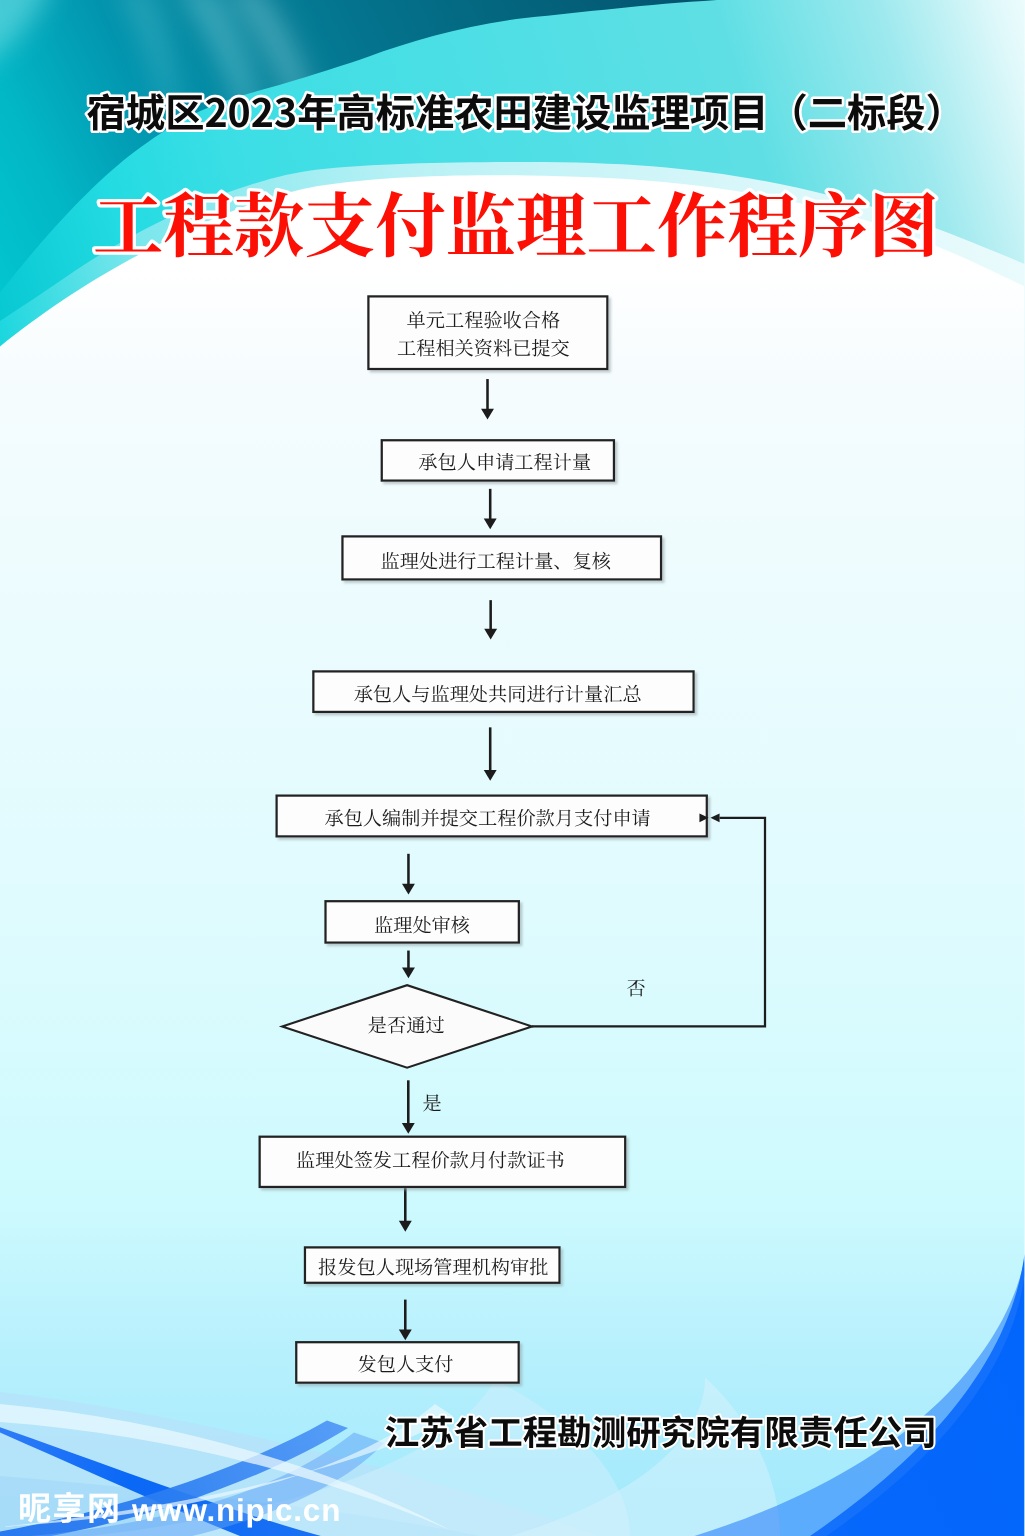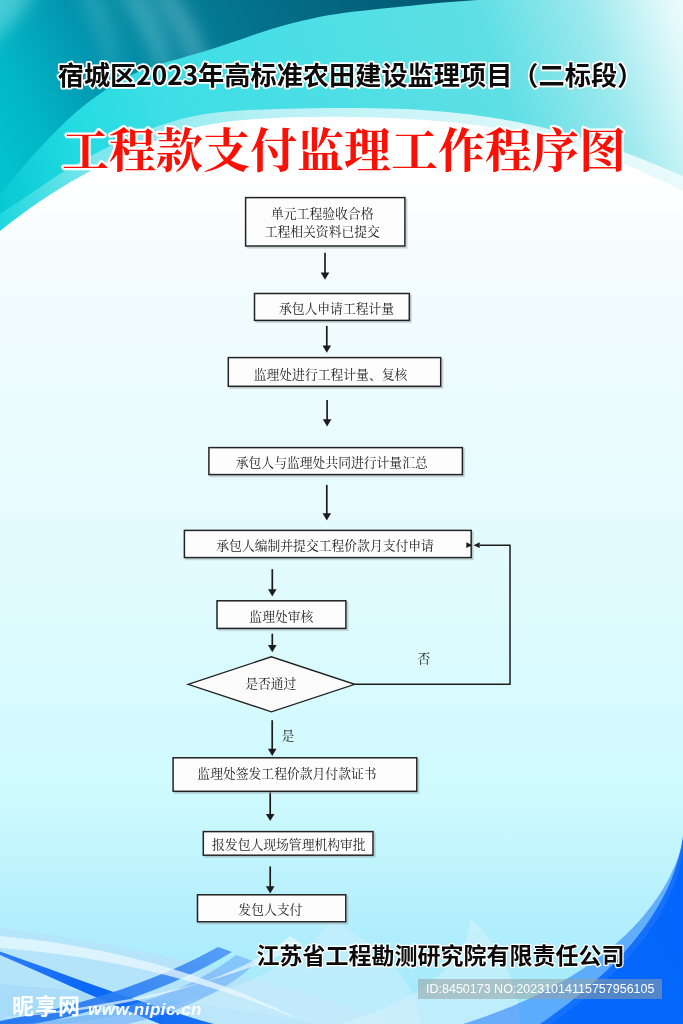--- a/index.html
+++ b/index.html
@@ -18,22 +18,22 @@
     stroke-linejoin:round;}
   #t-company{font-family:"Noto Sans CJK SC","Liberation Sans",sans-serif;font-weight:700;
     font-size:23px;fill:#0c0c0c;stroke:#ffffff;stroke-width:2.6px;paint-order:stroke;
     stroke-linejoin:round;}
   
   #flow{position:absolute;left:0;top:0;width:683px;height:1024px;}
   
   #wm{position:absolute;left:12px;top:988px;display:flex;align-items:flex-end;gap:7px;}
   #wmlogo{font-family:"Noto Sans CJK SC","Liberation Sans",sans-serif;font-weight:700;font-size:22px;
      color:#fff;letter-spacing:1px;}
-  #wmurl{font-family:"Liberation Sans",sans-serif;font-weight:700;font-style:italic;
-     font-size:17px;color:#fff;letter-spacing:.5px;}
+  #wmurl{font-family:"Liberation Sans",sans-serif;font-weight:700;
+     font-size:21px;color:#fff;letter-spacing:.5px;}
   #idbar{position:absolute;left:418px;top:979px;height:20px;padding:0 8px;
      background:rgba(150,160,160,.55);color:#fff;font-size:12.5px;line-height:20px;
      font-family:"Liberation Sans",sans-serif;white-space:nowrap;}
 </style>
 </head>
 <body>
 
 <div id="poster">
   <svg id="bg" viewBox="0 0 683 1024" xmlns="http://www.w3.org/2000/svg">
     <defs>
@@ -252,14 +252,13 @@
           <text x="270.34999999999997" y="908.8" text-anchor="middle" dominant-baseline="central" font-family="&quot;Noto Serif CJK SC&quot;,&quot;Liberation Serif&quot;,serif" font-size="12.8" fill="#1c1c1c">发包人支付</text>
         </g>
         <path d="M466.3,542.3000000000001 L466.3,548.1 L472.4,545.2 Z" fill="#1c1c1c"></path>
       </g>
     </svg>
 
   <div id="wm">
     <span id="wmlogo">昵享网</span>
     <span id="wmurl">www.nipic.cn</span>
   </div>
-  <div id="idbar">ID:8450173 NO:20231014115757956105</div>
 </div>
 
 </body></html>

